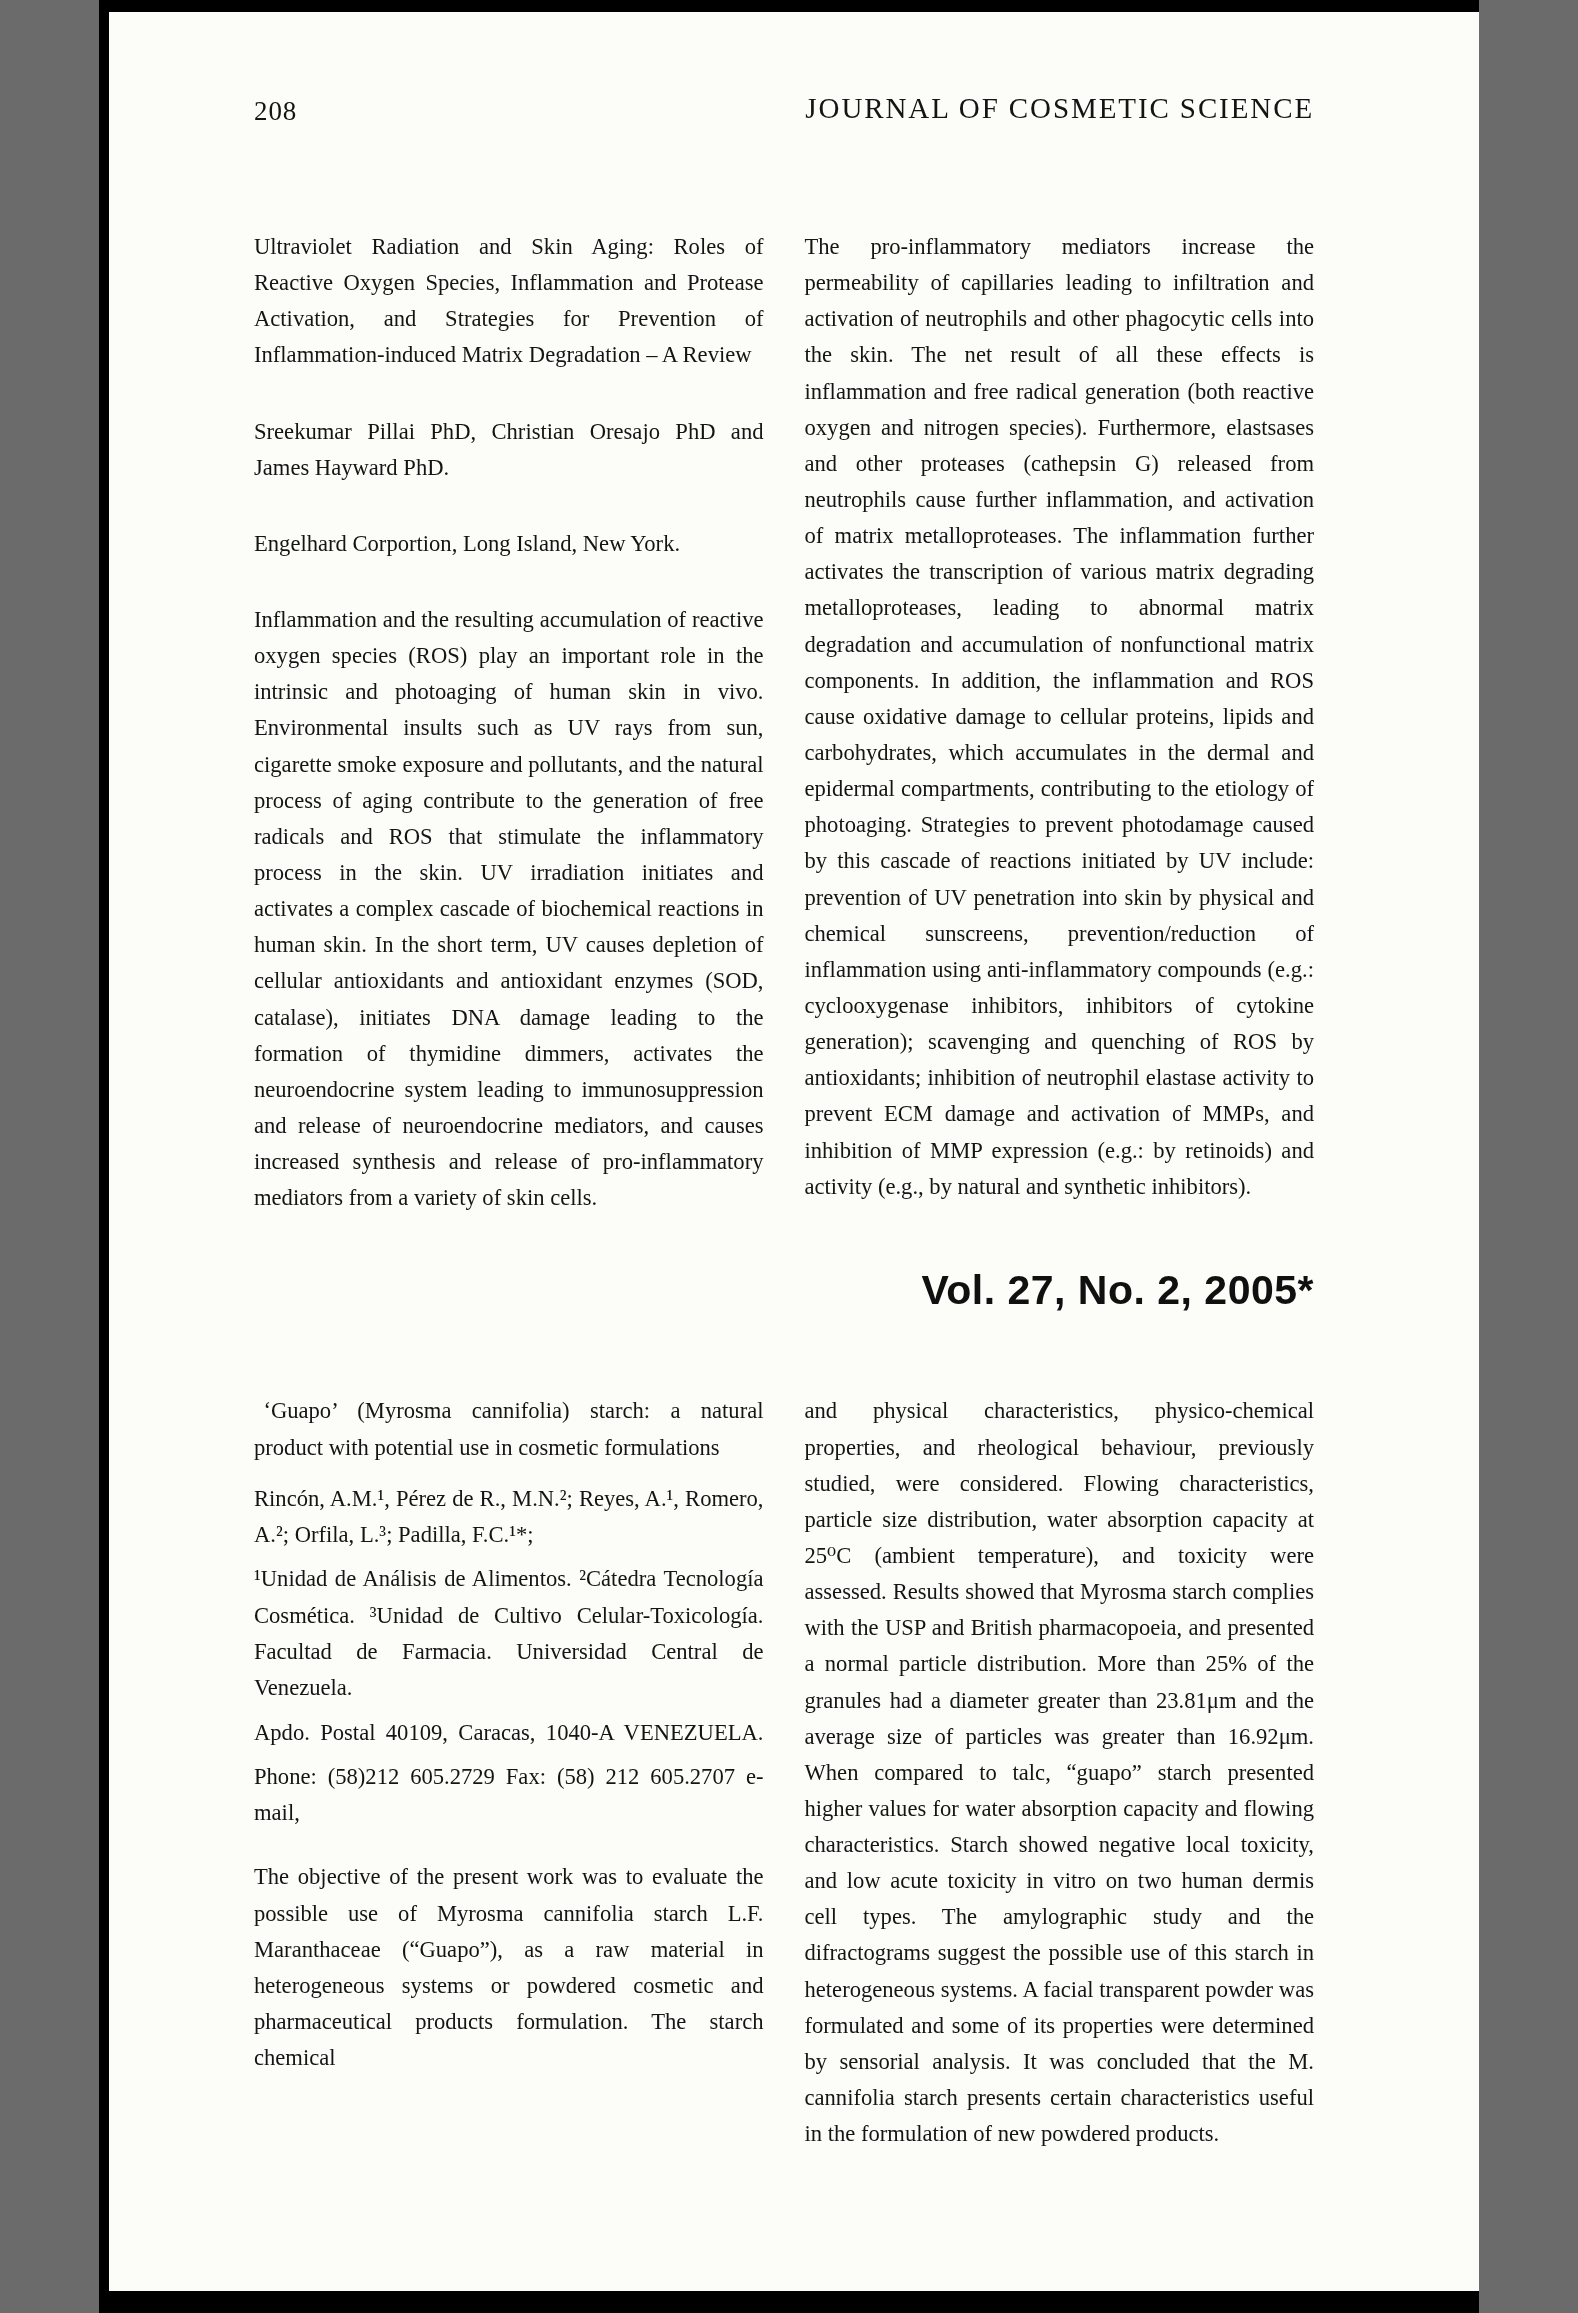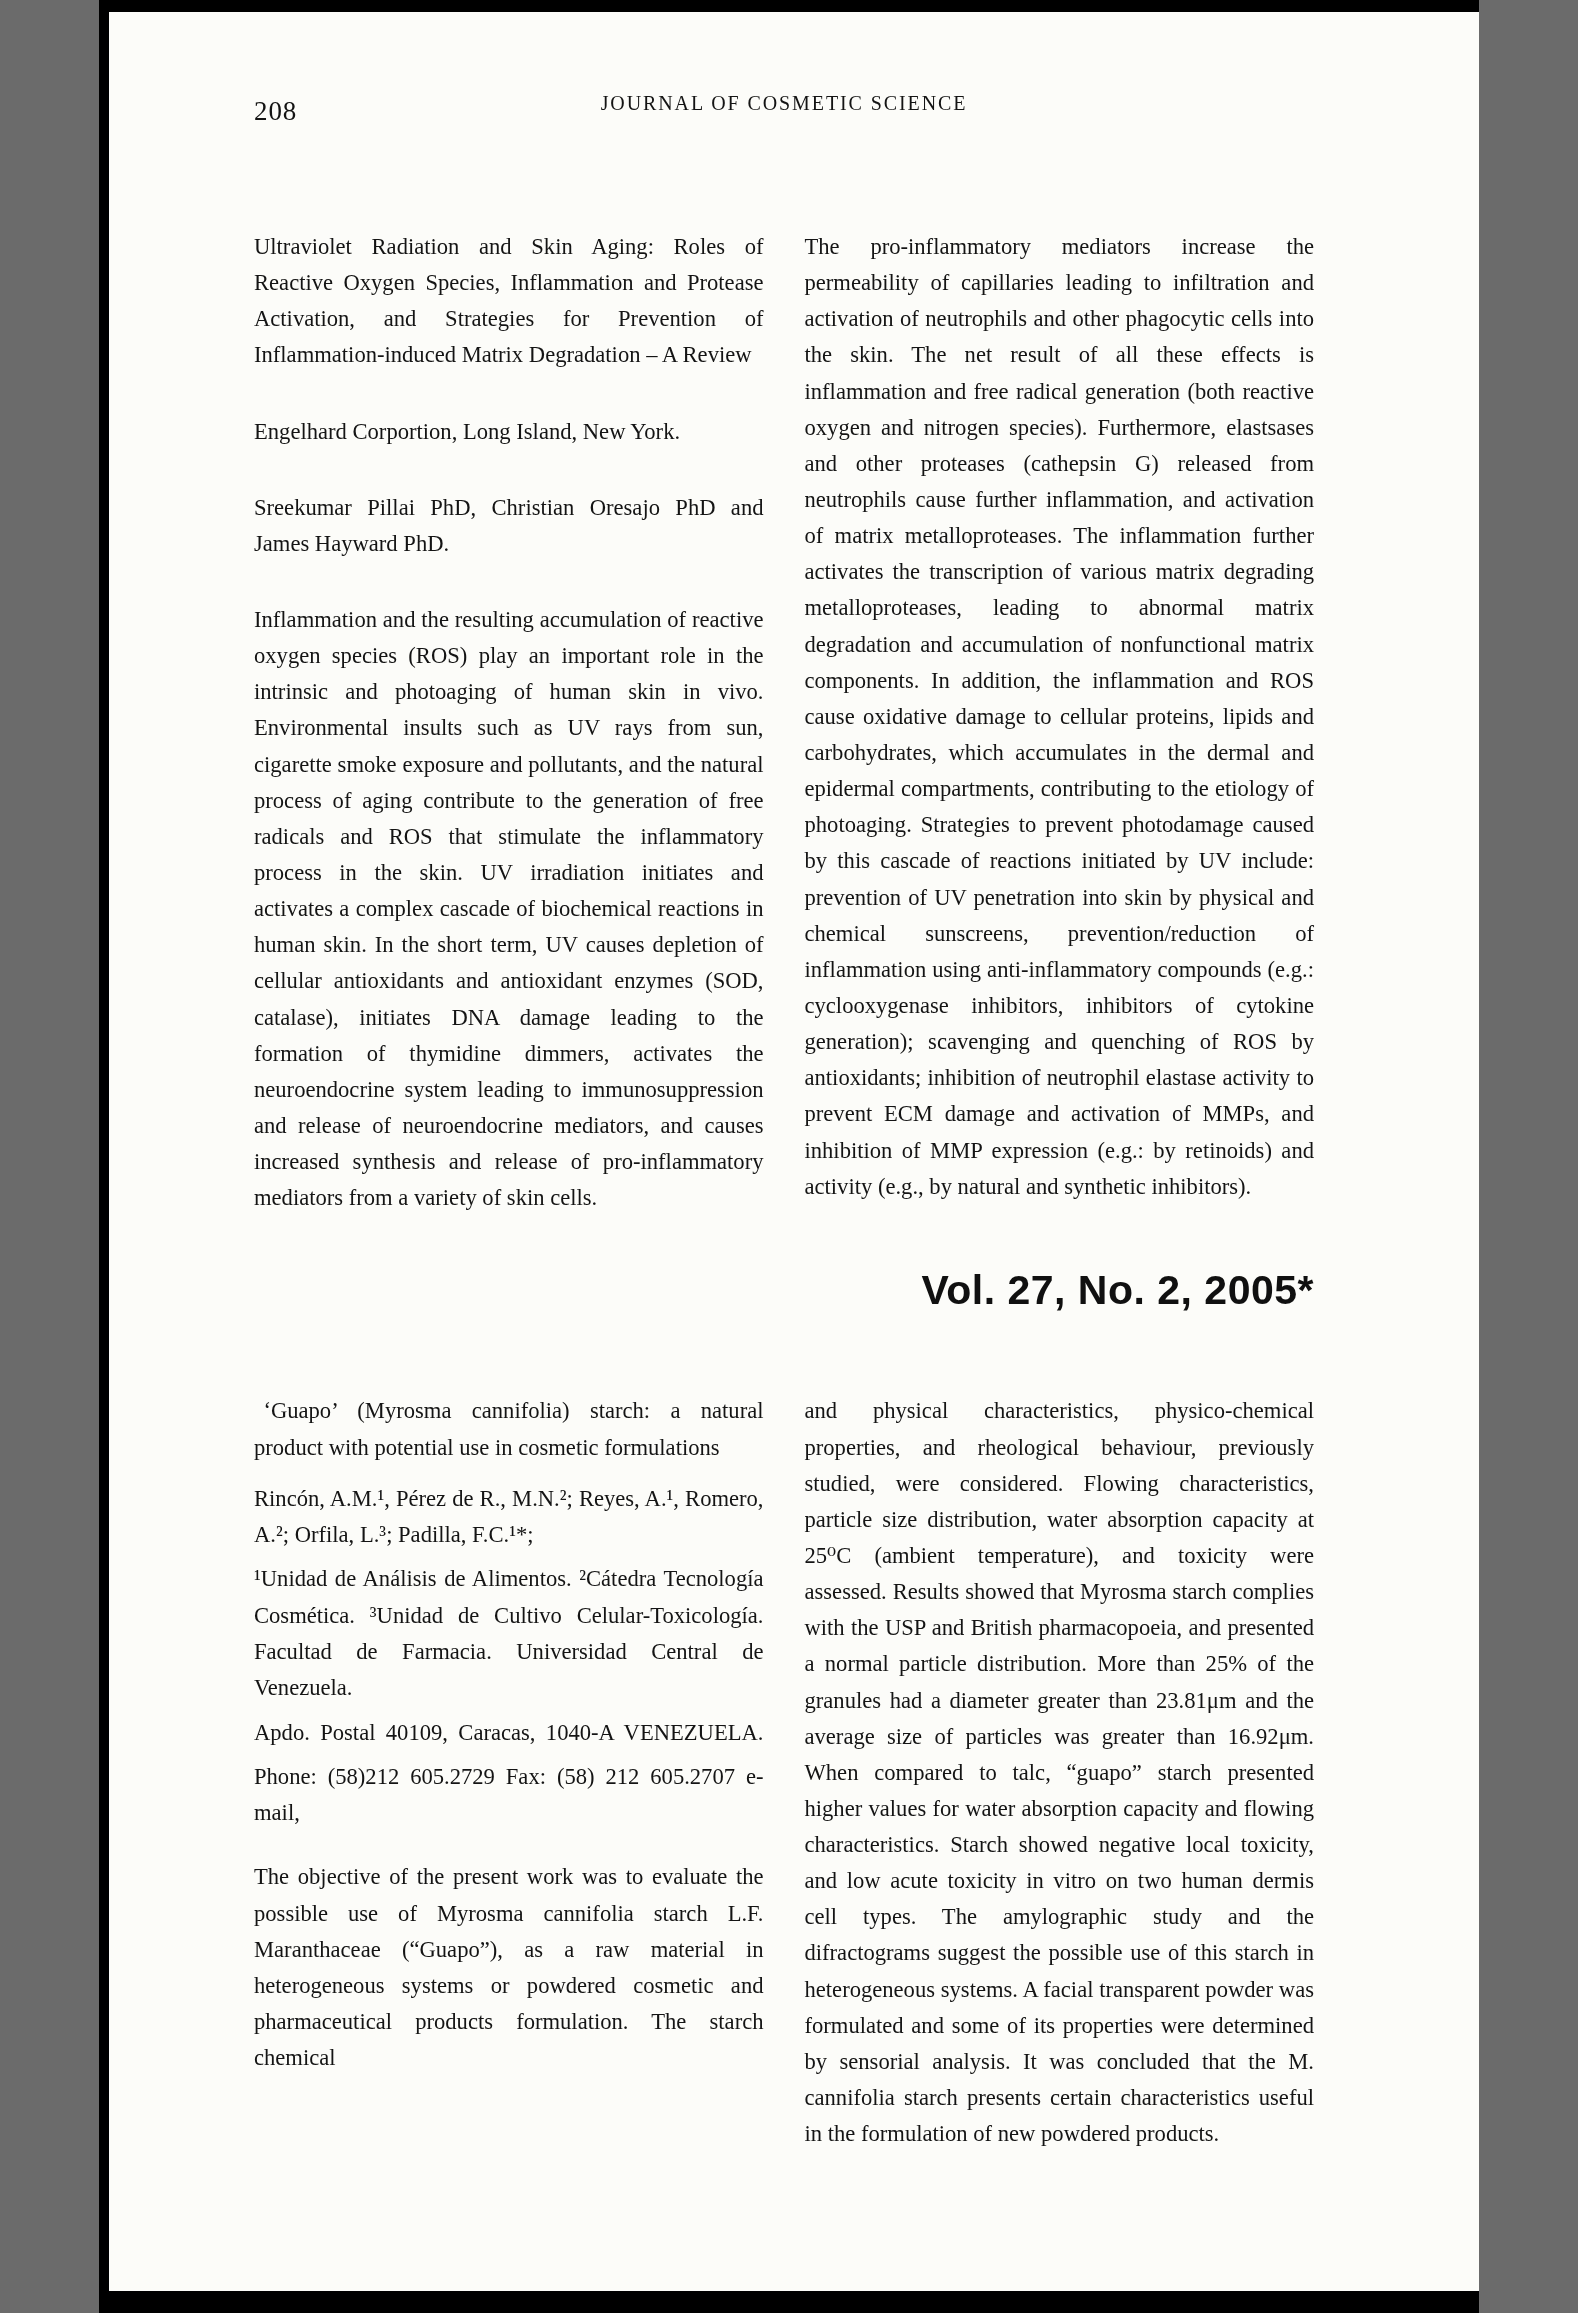--- a/index.html
+++ b/index.html
@@ -28,22 +28,22 @@
     height: 45px;
     margin-bottom: 94px;
   }
   .pagenum {
     position: absolute;
     left: 0; top: 5.6px;
     font-size: 27px;
     letter-spacing: 0.9px;
   }
   .jtitle {
-    text-align: center;
-    font-size: 20px;
+    text-align: right;
+    font-size: 29px;
     letter-spacing: 1.9px;
     padding-top: 1.9px;
   }
 
   .cols { display: flex; gap: 41px; align-items: flex-start; }
   .col  { flex: 1; font-size: 22.6px; line-height: 1.6; text-align: justify; }
 
   .col p { margin: 0; }
   .b-title  { margin: 0 0 40px 0 !important; }
   .b-block  { margin: 0 0 40px 0 !important; }
@@ -76,22 +76,22 @@
   <div class="content">
 
     <header class="pagehead">
       <span class="pagenum">208</span>
       <div class="jtitle">JOURNAL OF COSMETIC SCIENCE</div>
     </header>
 
     <section class="cols">
       <div class="col">
         <p class="b-title">Ultraviolet Radiation and Skin Aging: Roles of Reactive Oxygen Species, Inflammation and Protease Activation, and Strategies for Prevention of Inflammation-induced Matrix Degradation – A Review</p>
+        <p class="b-block">Sreekumar Pillai PhD, Christian Oresajo PhD and James Hayward PhD.</p>
         <p class="b-block">Engelhard Corportion, Long Island, New York.</p>
-        <p class="b-block">Sreekumar Pillai PhD, Christian Oresajo PhD and James Hayward PhD.</p>
         <p class="b-body">Inflammation and the resulting accumulation of reactive oxygen species (ROS) play an important role in the intrinsic and photoaging of human skin in vivo. Environmental insults such as UV rays from sun, cigarette smoke exposure and pollutants, and the natural process of aging contribute to the generation of free radicals and ROS that stimulate the inflammatory process in the skin. UV irradiation initiates and activates a complex cascade of biochemical reactions in human skin. In the short term, UV causes depletion of cellular antioxidants and antioxidant enzymes (SOD, catalase), initiates DNA damage leading to the formation of thymidine dimmers, activates the neuroendocrine system leading to immunosuppression and release of neuroendocrine mediators, and causes increased synthesis and release of pro-inflammatory mediators from a variety of skin cells.</p>
       </div>
       <div class="col">
         <p class="b-body">The pro-inflammatory mediators increase the permeability of capillaries leading to infiltration and activation of neutrophils and other phagocytic cells into the skin. The net result of all these effects is inflammation and free radical generation (both reactive oxygen and nitrogen species). Furthermore, elastsases and other proteases (cathepsin G) released from neutrophils cause further inflammation, and activation of matrix metalloproteases. The inflammation further activates the transcription of various matrix degrading metalloproteases, leading to abnormal matrix degradation and accumulation of nonfunctional matrix components. In addition, the inflammation and ROS cause oxidative damage to cellular proteins, lipids and carbohydrates, which accumulates in the dermal and epidermal compartments, contributing to the etiology of photoaging. Strategies to prevent photodamage caused by this cascade of reactions initiated by UV include: prevention of UV penetration into skin by physical and chemical sunscreens, prevention/reduction of inflammation using anti-inflammatory compounds (e.g.: cyclooxygenase inhibitors, inhibitors of cytokine generation); scavenging and quenching of ROS by antioxidants; inhibition of neutrophil elastase activity to prevent ECM damage and activation of MMPs, and inhibition of MMP expression (e.g.: by retinoids) and activity (e.g., by natural and synthetic inhibitors).</p>
       </div>
     </section>
 
     <h1 class="vol">Vol. 27, No. 2, 2005*</h1>
 
     <section class="cols">

